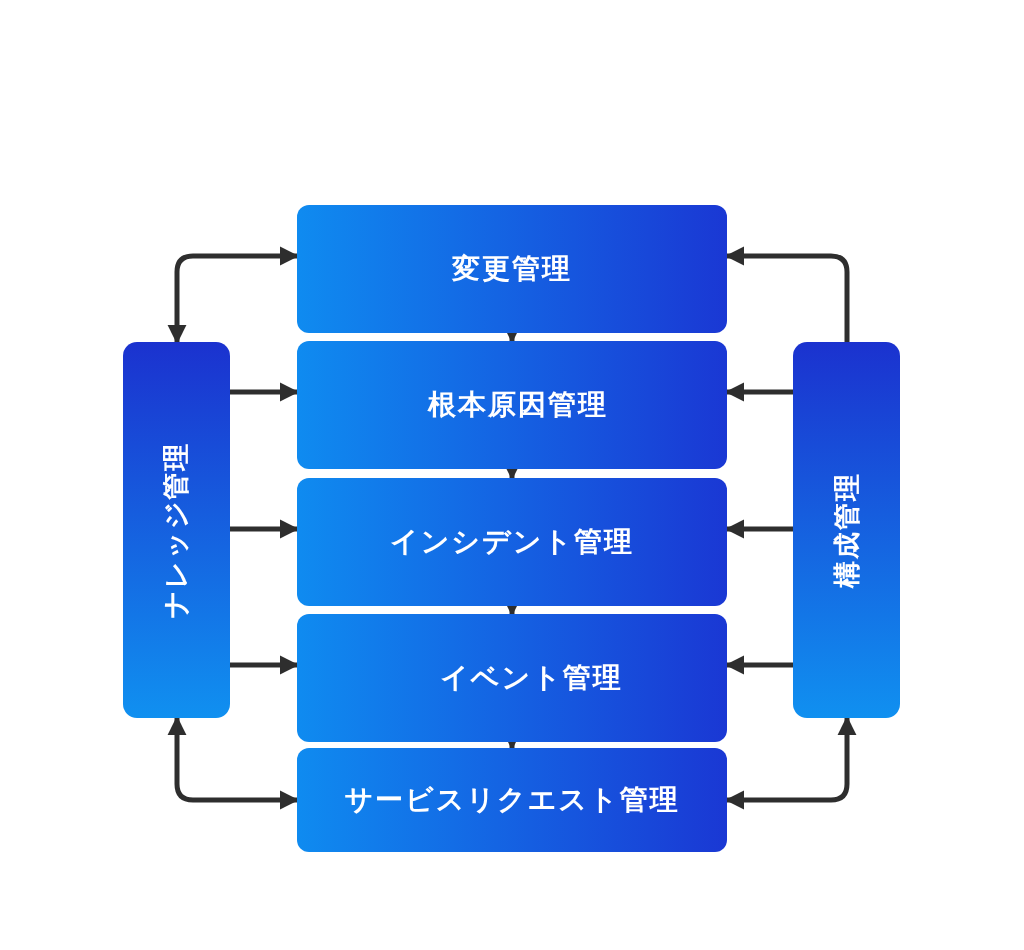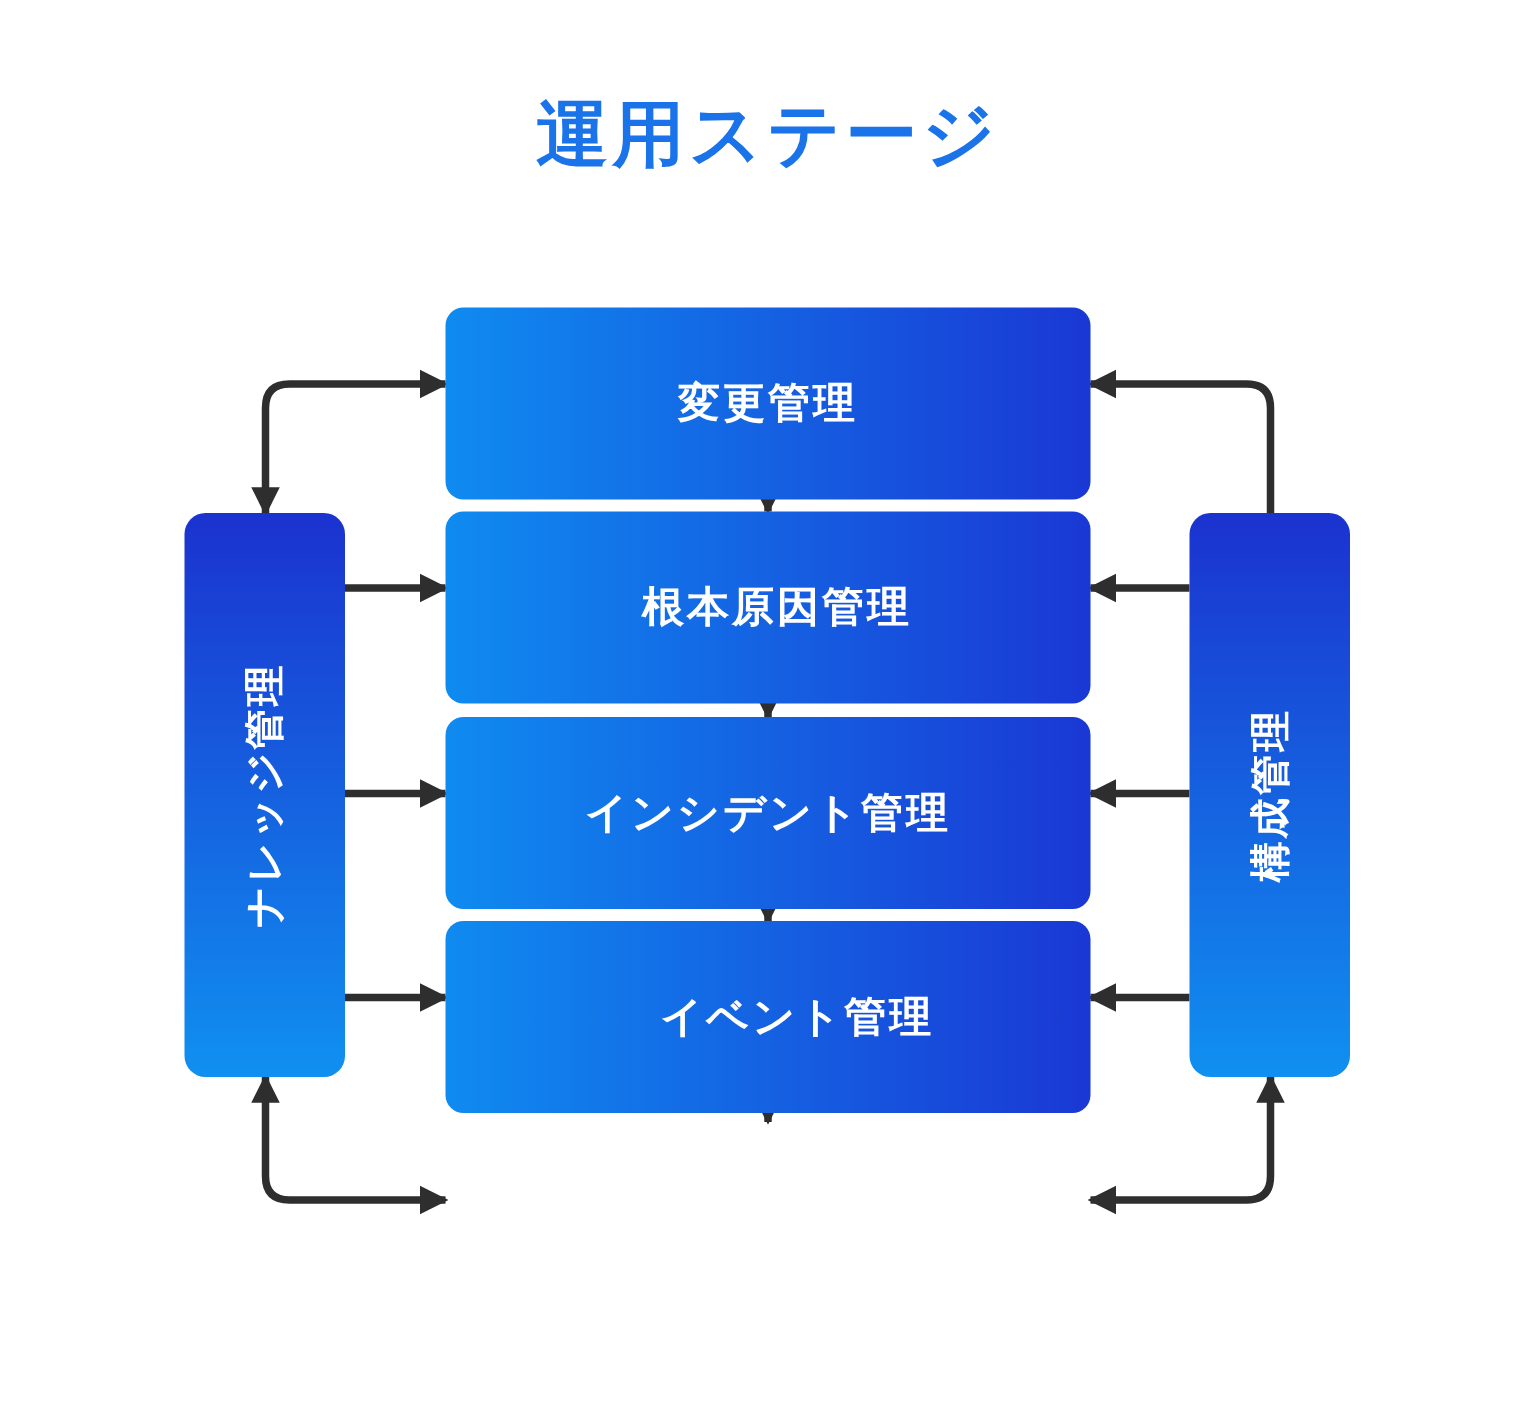--- a/index.html
+++ b/index.html
@@ -83,21 +83,20 @@
     font-size: 27px;
     font-weight: bold;
     letter-spacing: 2px;
   }
 </style>
 </head>
 <body>
 
 <div class="canvas">
 
-  <h1 class="title">運用ステージ</h1>
 
   <svg class="arrow-layer" width="1024" height="950" viewBox="0 0 1024 950" xmlns="http://www.w3.org/2000/svg">
     <defs>
       <marker id="ah" viewBox="0 0 10 10" refX="9" refY="5" markerWidth="3.8" markerHeight="4.2" orient="auto-start-reverse">
         <path d="M0,0 L10,5 L0,10 Z"></path>
       </marker>
     </defs>
 
     <path class="conn" d="M177 342 L177 272 Q177 256 193 256 L297 256" marker-start="url(#ah)" marker-end="url(#ah)"></path>
     <path class="conn" d="M177 718 L177 784 Q177 800 193 800 L297 800" marker-start="url(#ah)" marker-end="url(#ah)"></path>
@@ -130,14 +129,17 @@
   </div>
   <div class="stage-box" style="top:341px;padding-left:12px;">
     <span class="label">根本原因管理</span>
   </div>
   <div class="stage-box" style="top:478px;">
     <span class="label">インシデント管理</span>
   </div>
   <div class="stage-box" style="top:614px;padding-left:39px;">
     <span class="label">イベント管理</span>
   </div>
+  <div class="stage-box" style="top:748px; height:104px;">
+    <span class="label">サービスリクエスト管理</span>
+  </div>
 
 </div>
 
 </body></html>

